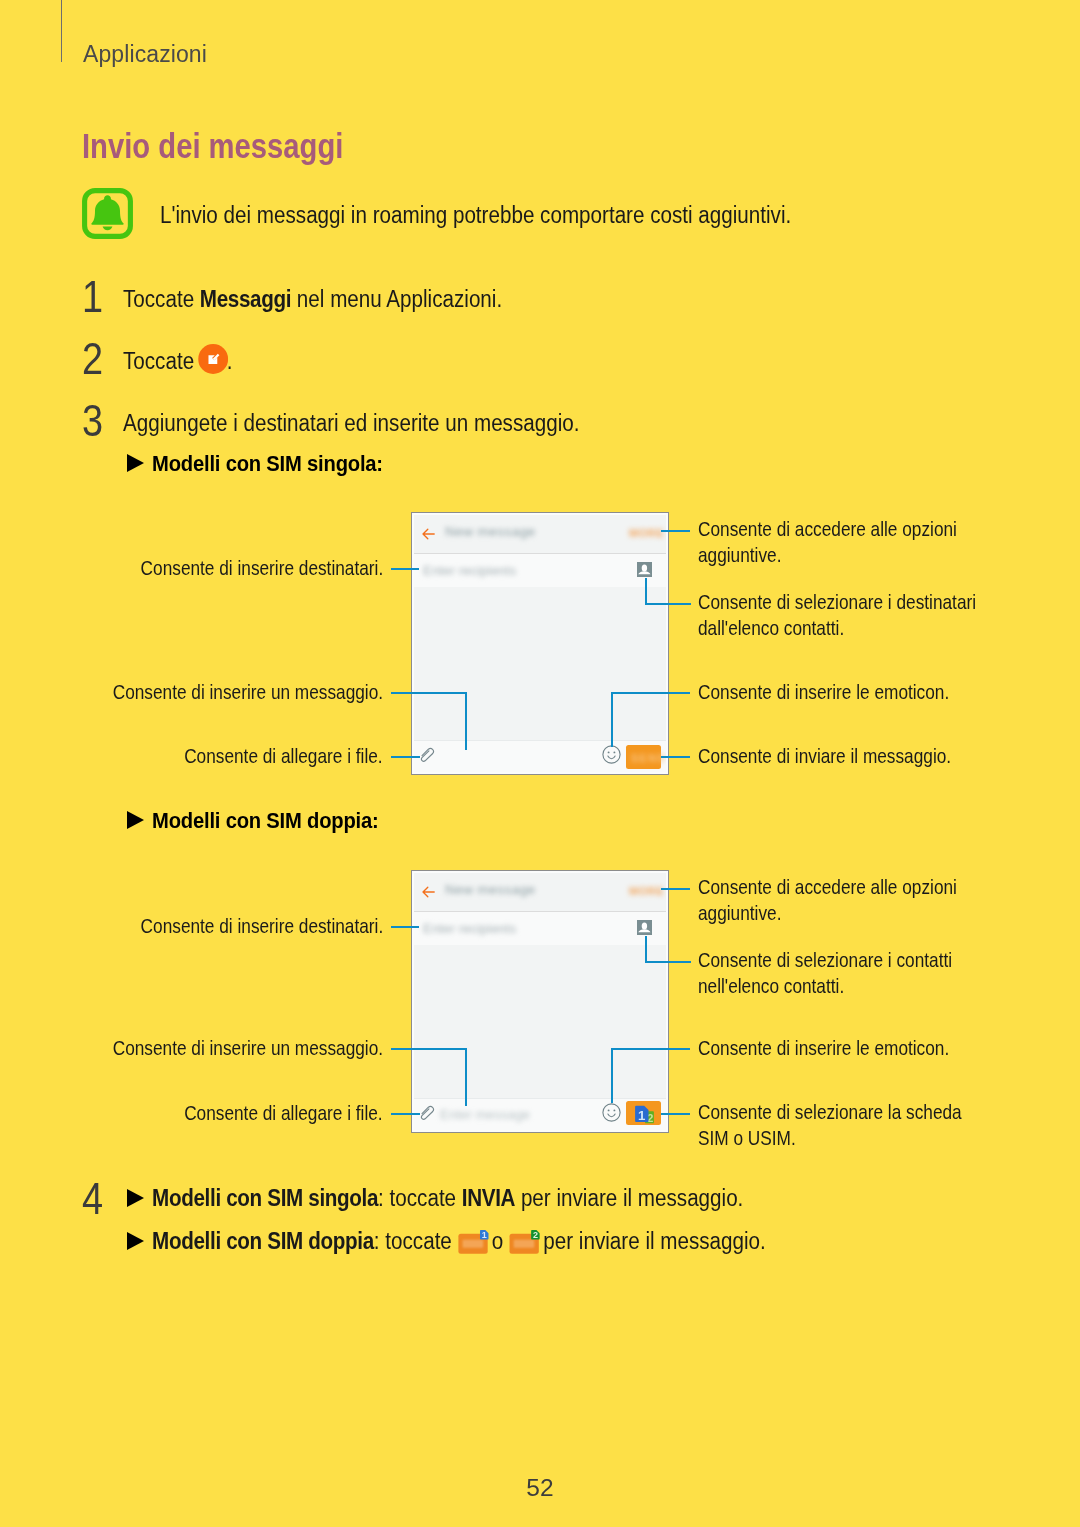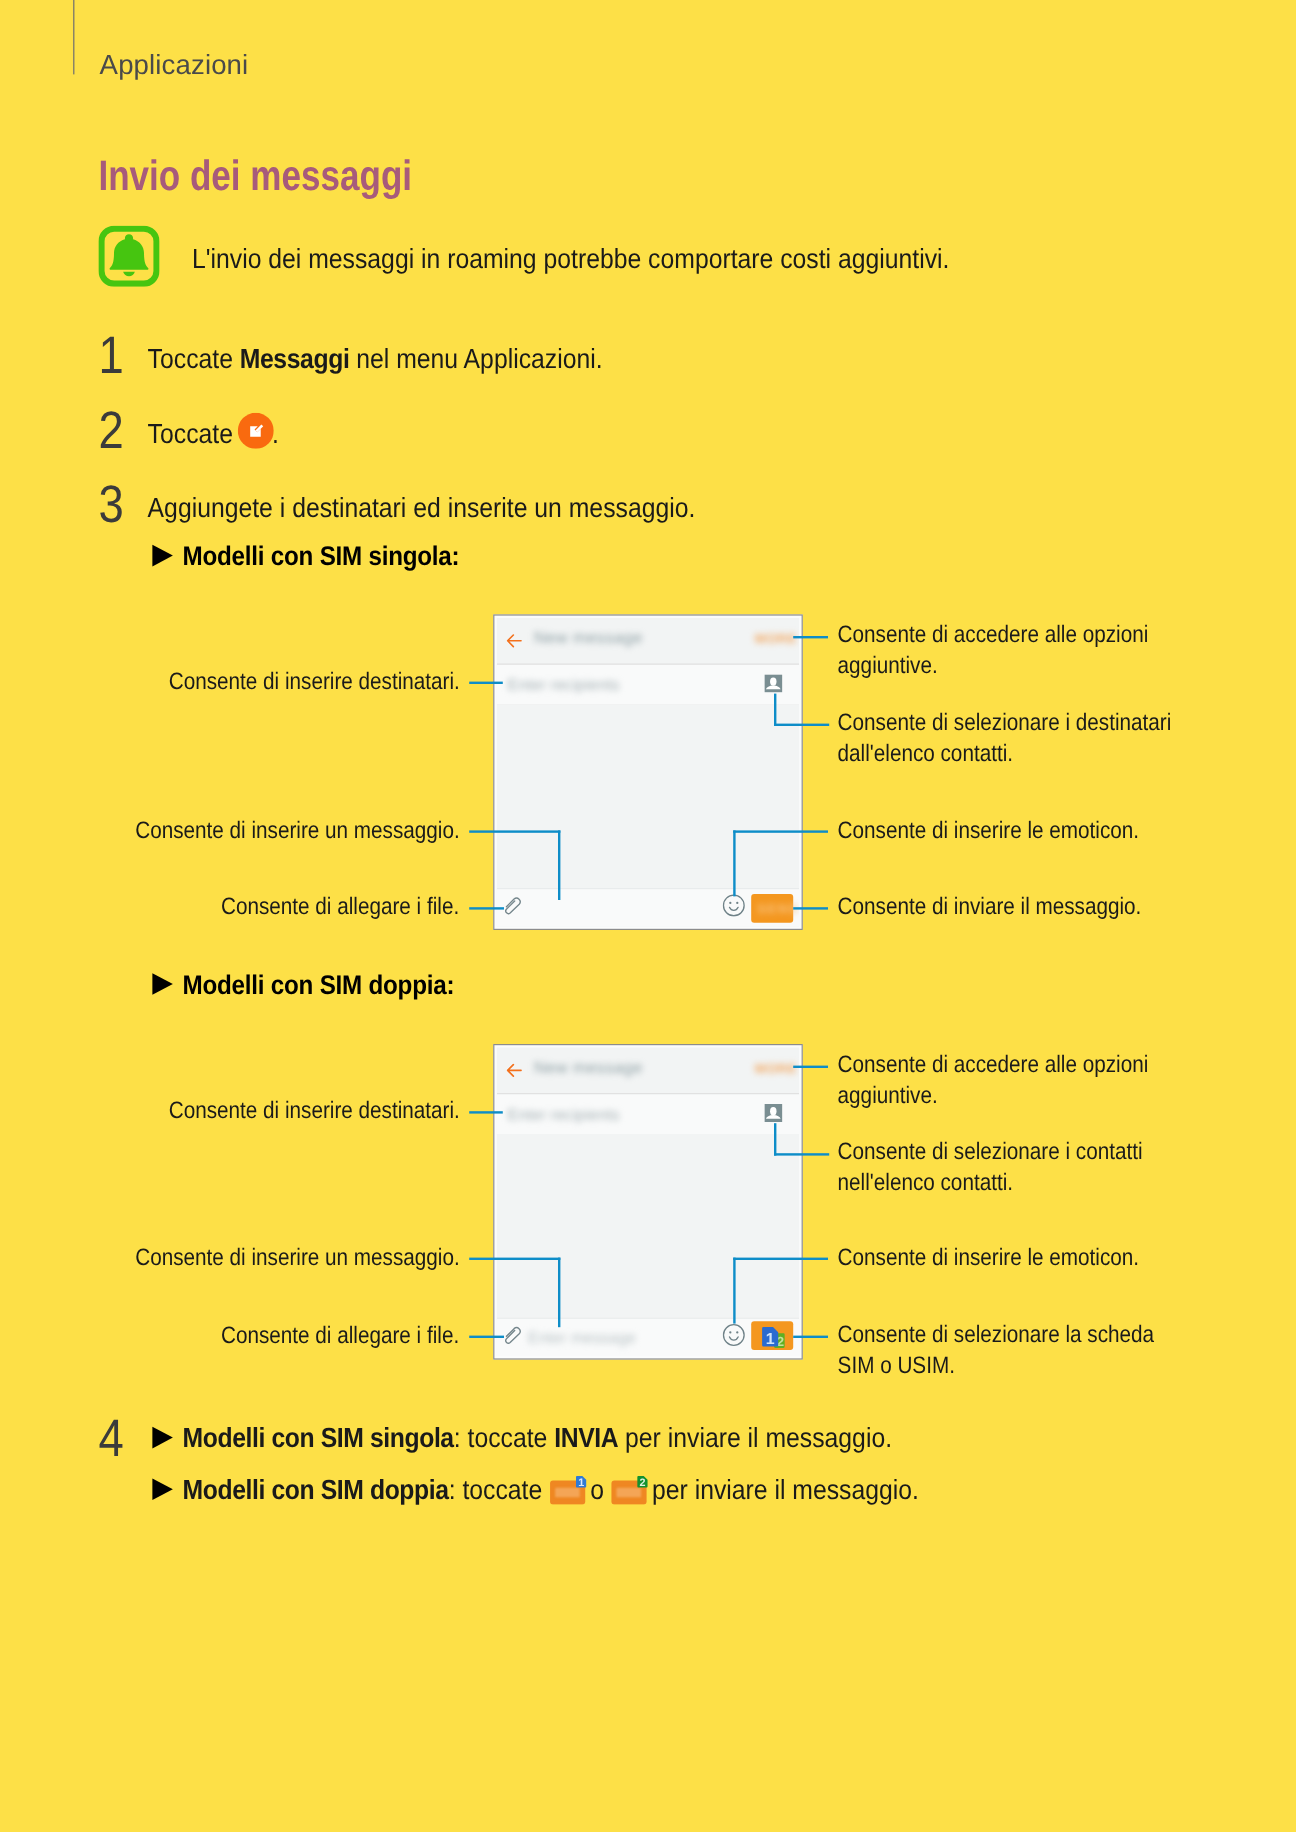--- a/index.html
+++ b/index.html
@@ -232,13 +232,14 @@
           <rect x="4.6" y="9.8" width="20.5" height="8.0" rx="1" fill="#f5ab61" opacity="0.85" filter="url(#softblur)"></rect>
           <path d="M22.8 0 h4.5 l3.2 3.2 v5.6 a0.8 0.8 0 0 1 -0.8 0.8 h-6.9 a0.8 0.8 0 0 1 -0.8 -0.8 v-8.0 a0.8 0.8 0 0 1 0.8 -0.8 z" fill="#2f7ad6"></path>
           <text x="26.3" y="8.2" font-family="'Liberation Sans',sans-serif" font-size="9" font-weight="bold" fill="#d9e8fb" text-anchor="middle">1</text>
         </svg></span><span> o </span><span class="simbtn"><svg width="35" height="24" viewBox="0 0 35 24">
           <rect x="0.4" y="3.8" width="29.3" height="20" rx="2.5" fill="#ef8722"></rect>
           <rect x="4.6" y="9.8" width="20.5" height="8.0" rx="1" fill="#f5ab61" opacity="0.85" filter="url(#softblur)"></rect>
           <path d="M22.8 0 h4.5 l3.2 3.2 v5.6 a0.8 0.8 0 0 1 -0.8 0.8 h-6.9 a0.8 0.8 0 0 1 -0.8 -0.8 v-8.0 a0.8 0.8 0 0 1 0.8 -0.8 z" fill="#13912f"></path>
           <text x="26.3" y="8.2" font-family="'Liberation Sans',sans-serif" font-size="9" font-weight="bold" fill="#dff2e0" text-anchor="middle">2</text>
         </svg></span><span> per inviare il messaggio.</span></div>
 
+  <div class="abs" id="pagenum">52</div>
 </div>
 
 </body></html>

